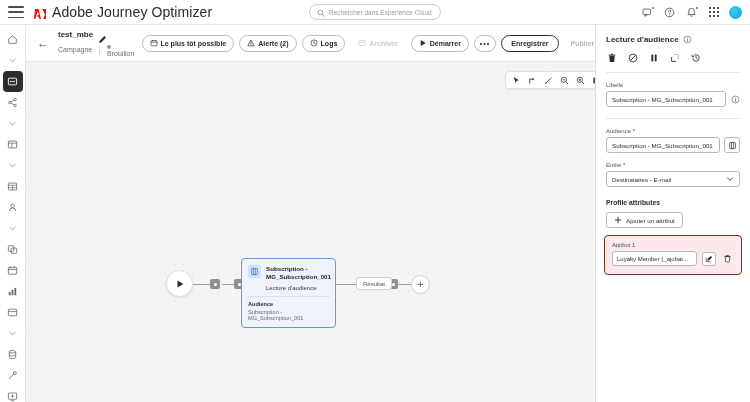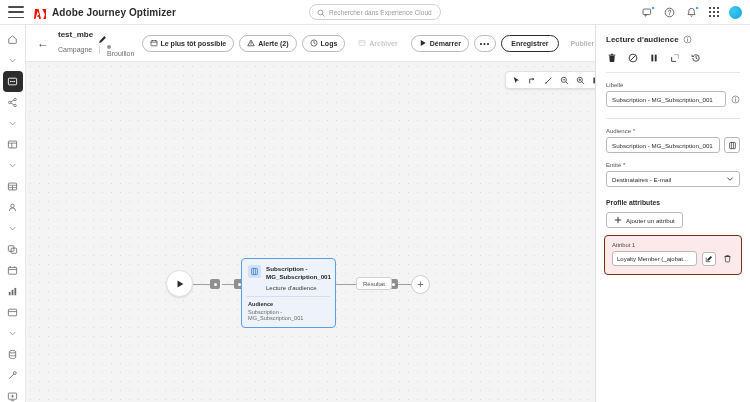--- a/index.html
+++ b/index.html
@@ -18,21 +18,21 @@
     display: flex; align-items: center;
     border-bottom: 1px solid #e6e6e6;
     background: #fff;
     padding: 0 8px;
     position: relative;
   }
   .hamburger { width: 16px; height: 12px; display:flex; flex-direction:column; justify-content:space-between; cursor:pointer; margin-right: 10px;}
   .hamburger i { display:block; height:1.5px; background:#4b4b4b; border-radius:1px;}
   .brand { display:flex; align-items:center; gap:5px; }
   .adobe-logo { width: 13px; height: 12px; position: relative; }
-  .brand-name { font-size: 10px; font-weight: 700; color: #2c2c2c; letter-spacing: .1px;}
+  .brand-name { font-size: 14px; font-weight: 400; color: #2c2c2c; letter-spacing: .1px;}
   .search-wrap {
     position: absolute; left: 50%; transform: translateX(-50%);
     width: 132px; height: 16px;
     border: 1px solid #cfcfcf; border-radius: 9px;
     display:flex; align-items:center; gap:4px; padding: 0 7px;
     background:#fff;
   }
   .search-ph { font-size: 6.5px; color: #9a9a9a; white-space: nowrap; overflow: hidden; }
   .top-right { margin-left:auto; display:flex; align-items:center; gap:9px; }
   .tr-icon { position: relative; width: 13px; height: 13px; display:flex; align-items:center; justify-content:center; cursor:pointer;}

